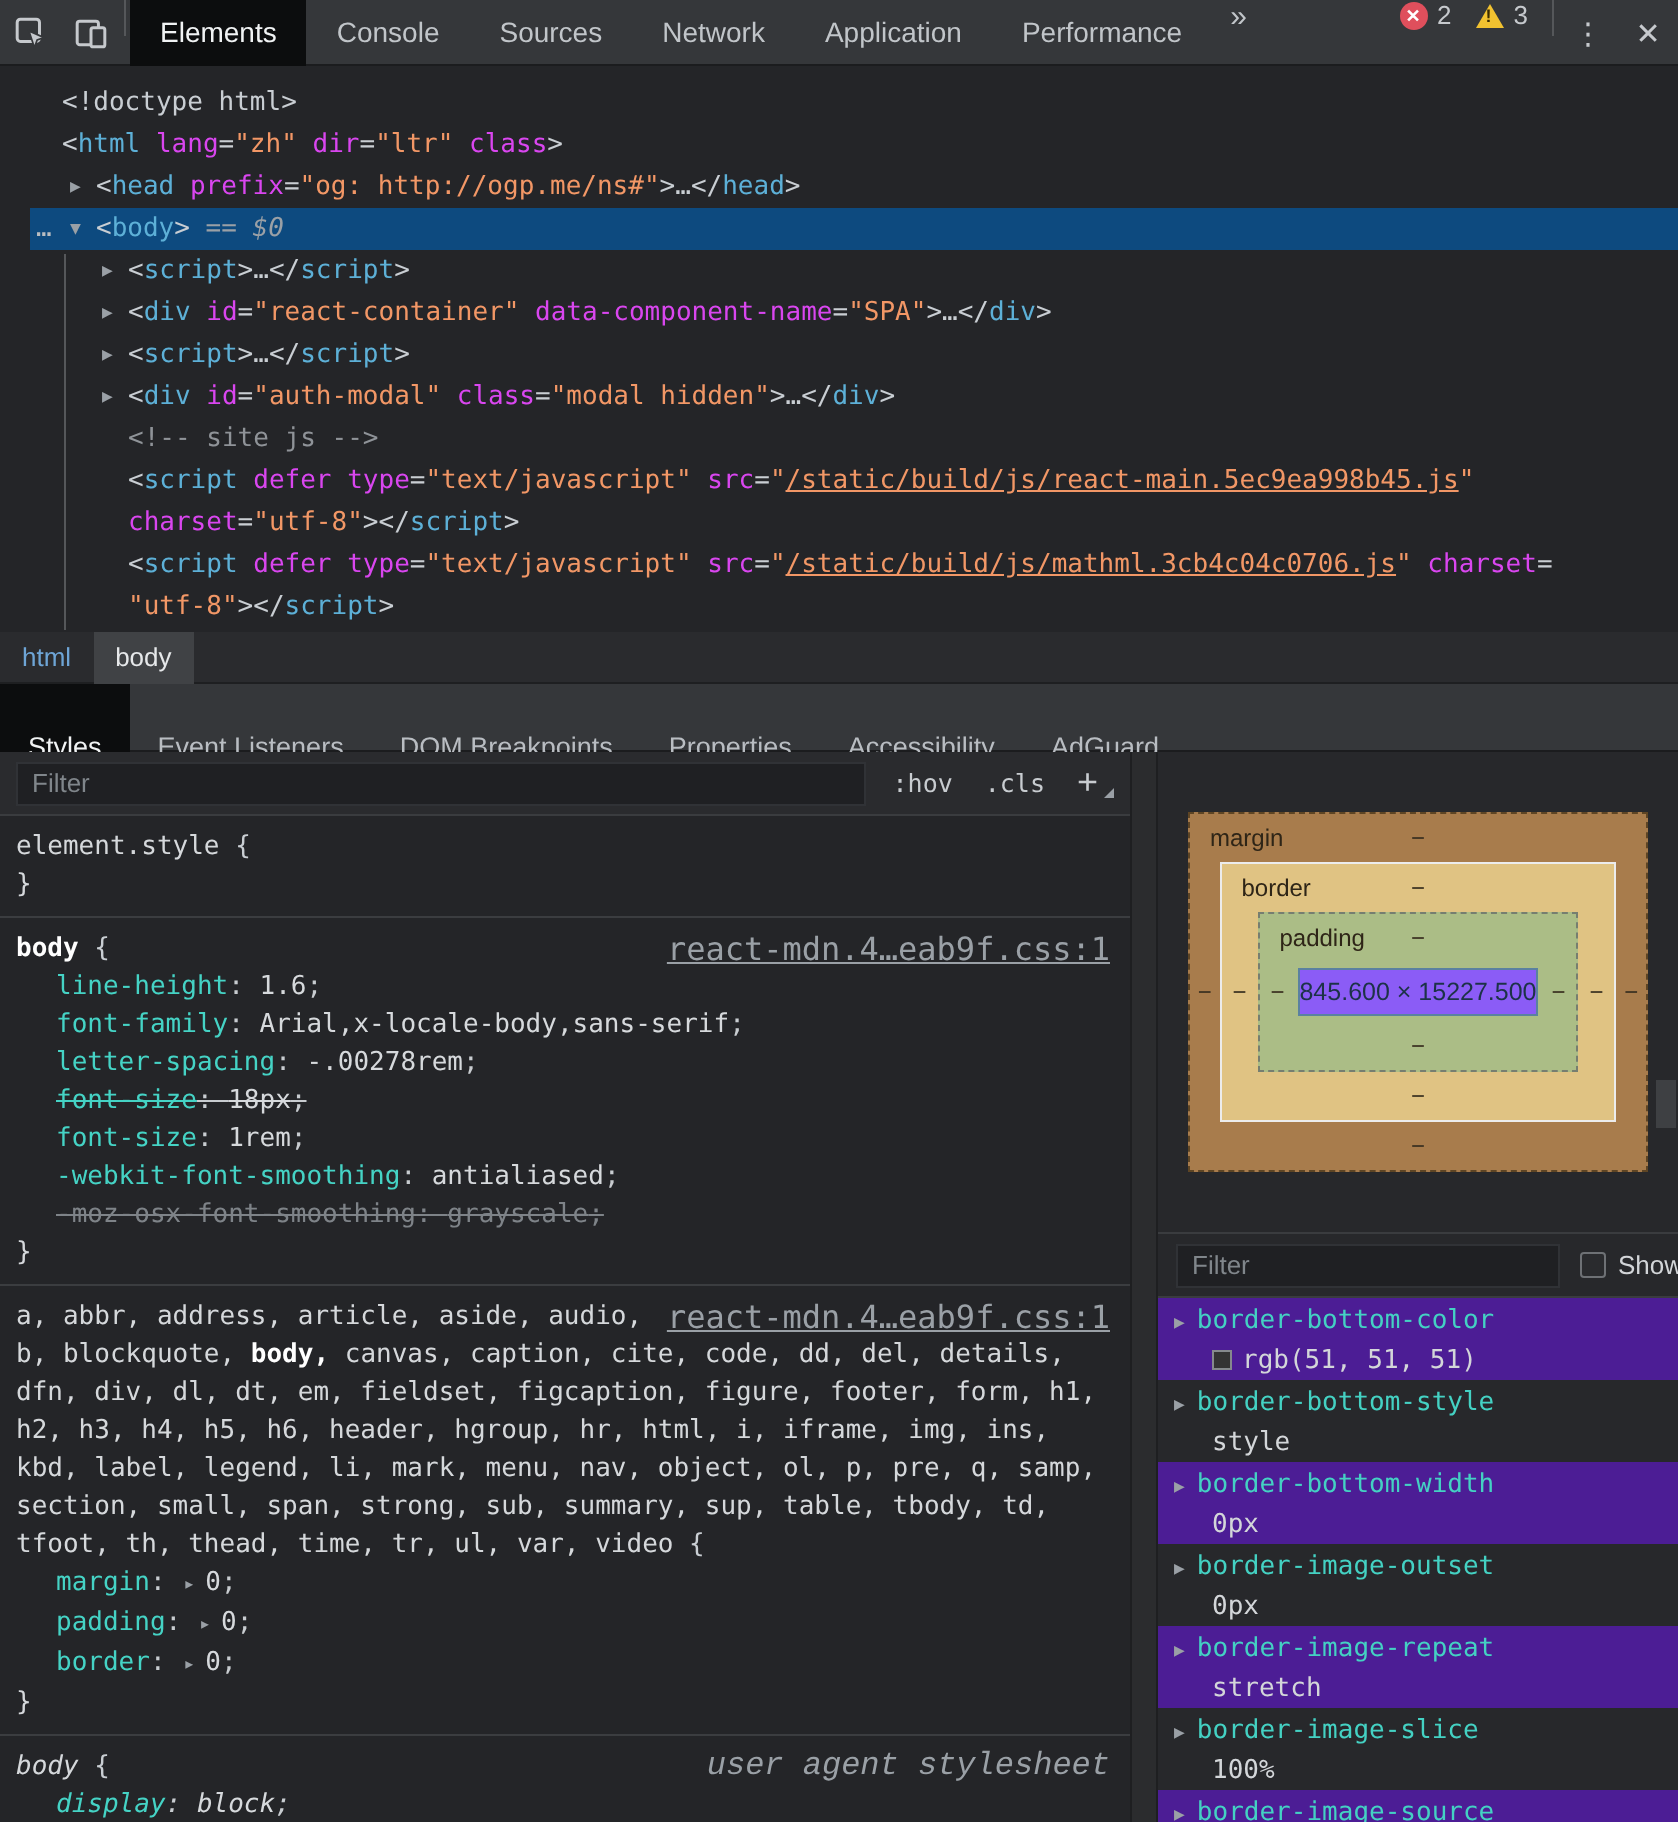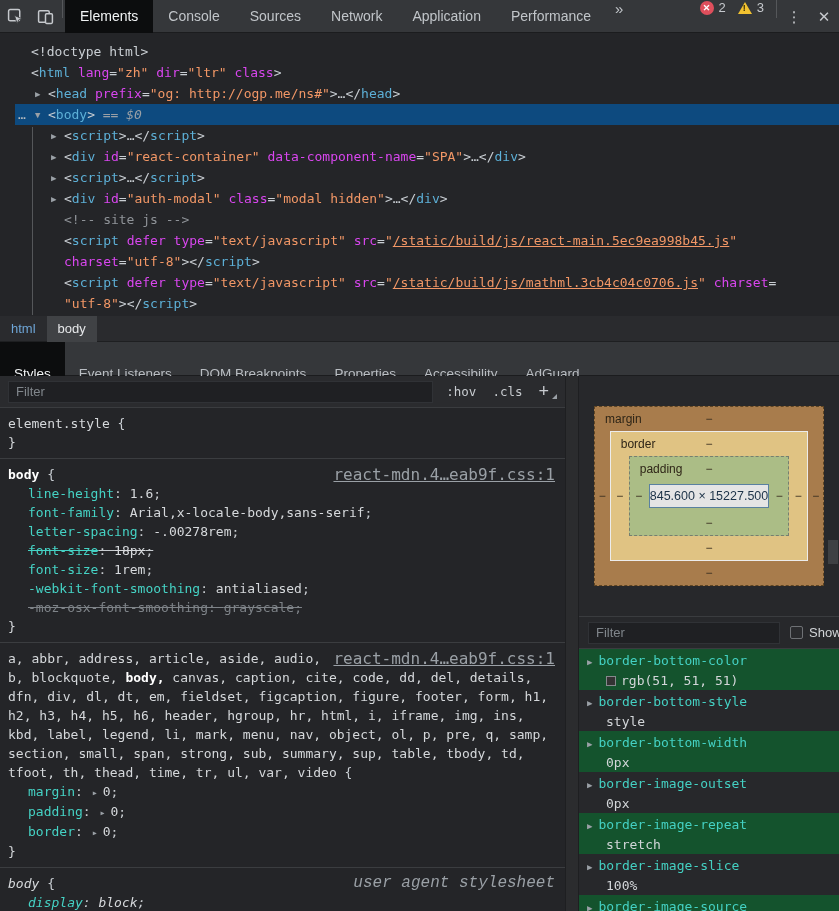--- a/index.html
+++ b/index.html
@@ -93,33 +93,33 @@
   .bm-section { height:241px; border-bottom:1px solid #3a3c3f; overflow:hidden; }
   .bm-margin { width:230px; margin:30px auto 0; background:#a87c4c; border:1px dashed #5e4524;
                color:#2e2517; font-size:12px; }
   .bmr { position:relative; height:24px; line-height:24px; }
   .bml { position:absolute; left:10px; }
   .bmr .bmd { display:block; text-align:center; }
   .bmm { display:flex; }
   .bmm > .side { width:18px; display:flex; align-items:center; justify-content:center; }
   .bm-border { flex:1; background:#e0c383; border:1px solid #ececec; }
   .bm-padding { flex:1; background:#abbd86; border:1px dashed #767e70; }
-  .bm-content { flex:1; margin:3px 1px; height:24px; background:#e5e5e5; border:1px solid #5a81a0;
+  .bm-content { flex:1; margin:3px 1px; height:24px; background:#8b5cf6; border:1px solid #5a81a0;
                 display:flex; align-items:center; justify-content:center; color:#1c3247; font-size:12.5px; white-space:nowrap; }
   .bmb { height:24px; line-height:24px; text-align:center; }
   .bmd { color:#3a3020; }
 
   .cfilter { height:32px; display:flex; align-items:center; padding:0 9px; gap:10px; border-bottom:1px solid #3a3c3f; background:#27282b; }
   .cfi { flex:1; }
   .showall { display:flex; align-items:center; gap:6px; color:#d2d5d8; font-size:13px; white-space:nowrap; }
   .cb { width:13px; height:13px; background:#2a2b2e; border:1px solid #6e7175; border-radius:2px; display:inline-block; }
 
   #computed-list { font-family:"DejaVu Sans Mono",monospace; font-size:13px; }
   .crow { height:41px; padding:2px 0 0 8px; overflow:hidden; }
-  .crow.alt { background:#14532d; }
+  .crow.alt { background:#4c1d95; }
   .cnl { height:20px; line-height:20px; white-space:nowrap; }
   .carr { color:#9aa0a6; font-size:9px; margin-right:6px; }
   .cn { color:#44d1c3; }
   .cvl { height:19px; line-height:19px; padding-left:19px; white-space:nowrap; }
   .swatch { display:inline-block; width:10px; height:10px; border:1px solid #85898d; margin-right:5px; vertical-align:-1px; }
   .cv { color:#d3d6d9; }
   .comp-scroll { position:absolute; right:0; top:0; width:13px; height:535px; }
   .comp-scroll .thumb2 { position:absolute; left:2px; top:164px; width:10px; height:24px; background:#3e4043; }
 </style>
 </head>

